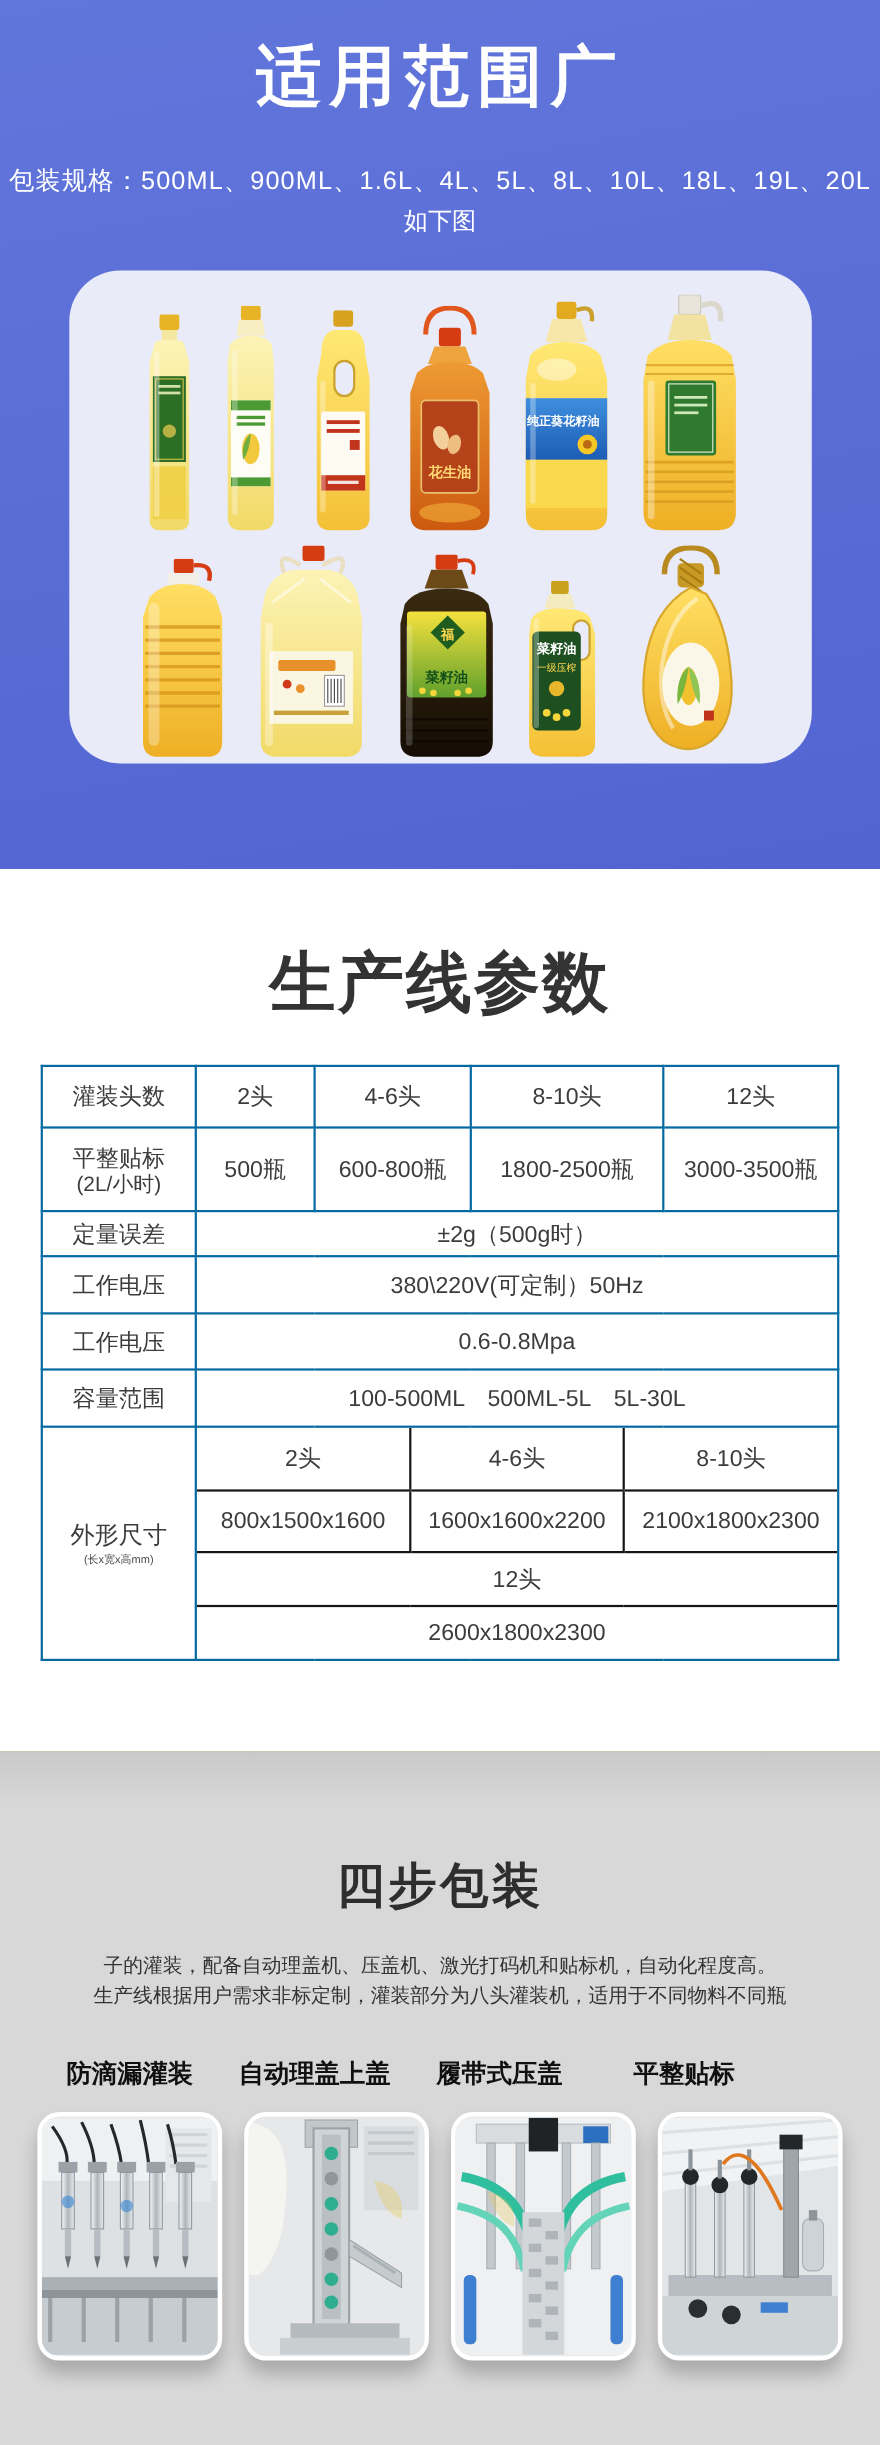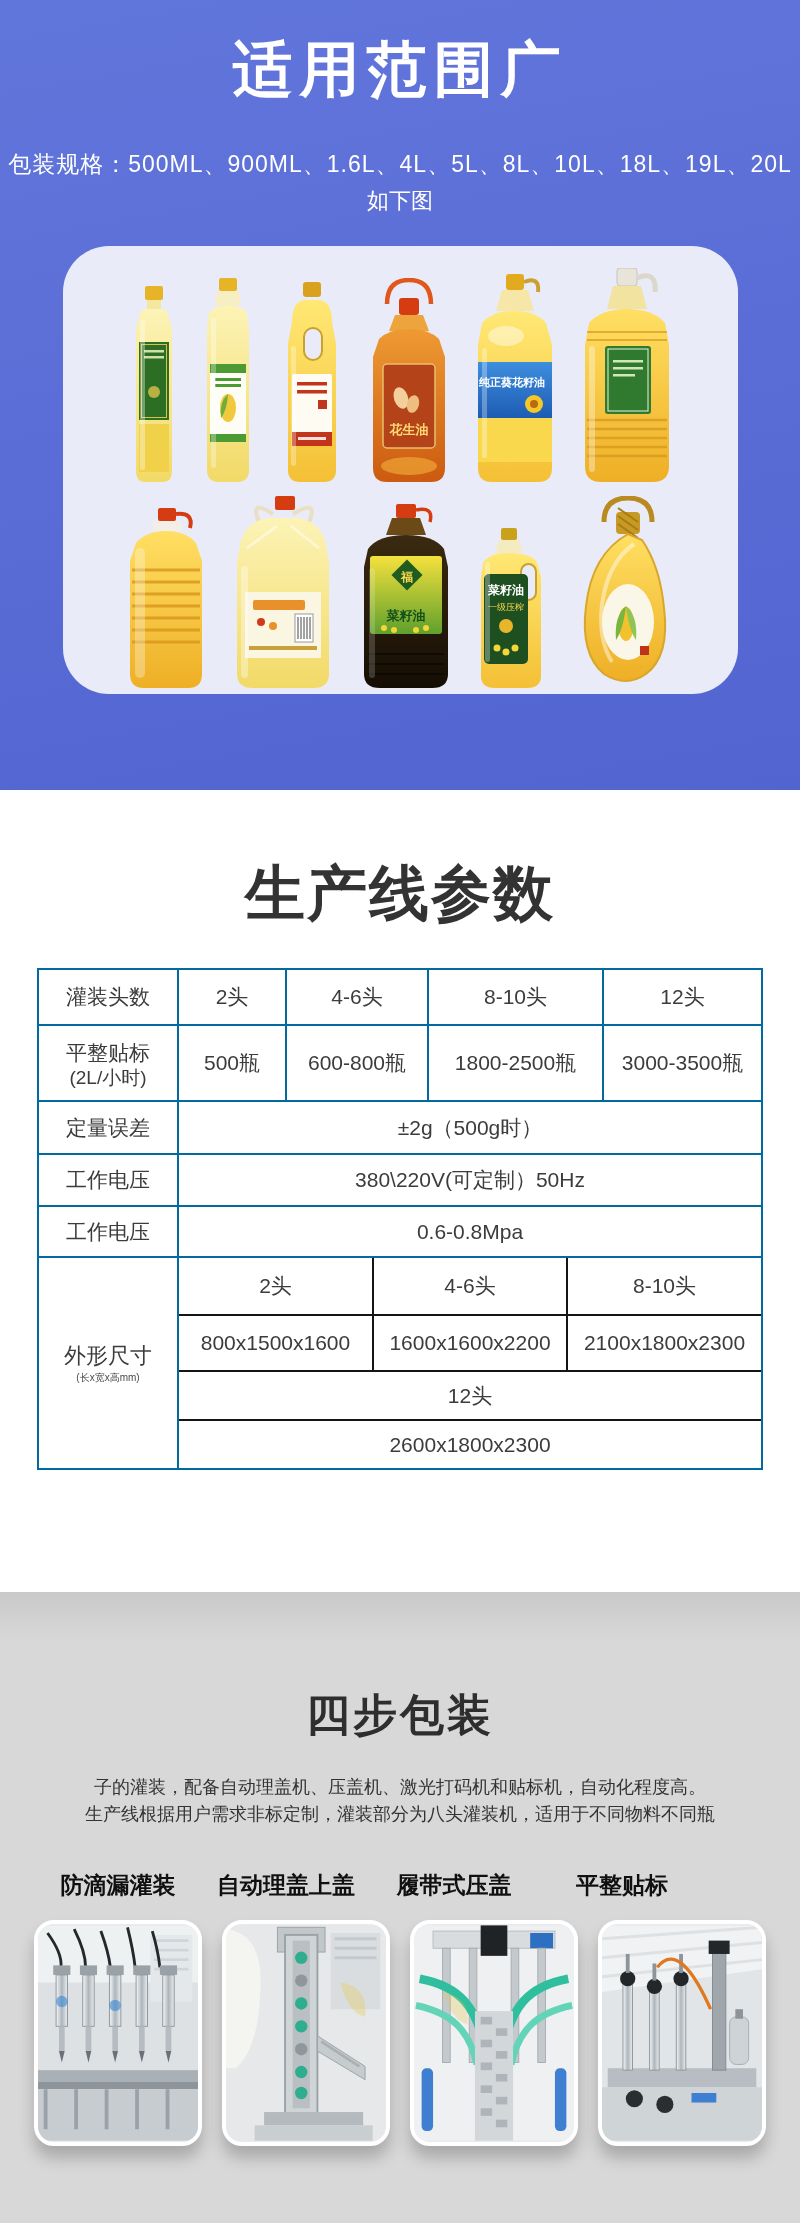--- a/index.html
+++ b/index.html
@@ -17,21 +17,21 @@
   .brow1{top:26px;height:212px;gap:13px;}
   .brow2{bottom:4px;height:200px;gap:15px;}
   .brow svg{display:block;}
   
   .sec-params{height:802px;box-sizing:border-box;padding-top:70px;background:#fff;}
   .sec-title{font-size:60px;line-height:68px;font-weight:bold;color:#333;text-align:center;letter-spacing:2px;}
   .ptable{width:724px;margin:40px auto 0;border-collapse:collapse;table-layout:fixed;color:#3c3c3c;}
   .ptable td{border:2px solid #0369a1;text-align:center;vertical-align:middle;
              font-size:21px;padding:2px;overflow:hidden;}
   .ptable .lab{font-size:21px;}
-  .r1{height:56px;} .r2{height:76px;} .r3{height:53px;} .r4{height:52px;}
+  .r1{height:56px;} .r2{height:76px;} .r3{height:41px;} .r4{height:52px;}
   .r5{height:51px;} .r6{height:52px;}
   .lab2{font-size:19px;line-height:21px;}
   .dim-lab-main{font-size:22px;}
   .dim-lab-sub{font-size:10px;color:#4a4a4a;margin-top:0;}
   .dimcell{padding:0 !important;}
   .dtable{width:100%;height:210px;border-collapse:collapse;table-layout:fixed;}
   .dtable td{border:0;text-align:center;vertical-align:middle;font-size:21px;}
   .dA{height:57px;} .dB{height:56px;} .dC{height:49px;} .dD{height:48px;}
   .dA td,.dB td,.dC td{border-bottom:2px solid #151515;}
   .dA td + td,.dB td + td{border-left:2px solid #151515;}
@@ -278,20 +278,24 @@
         <td class="lab">定量误差</td>
         <td colspan="4">±2g（500g时）</td>
       </tr>
       <tr class="r4">
         <td class="lab">工作电压</td>
         <td colspan="4">380\220V(可定制）50Hz</td>
       </tr>
       <tr class="r5">
         <td class="lab">工作电压</td>
         <td colspan="4">0.6-0.8Mpa</td>
+      </tr>
+      <tr class="r6">
+        <td class="lab">容量范围</td>
+        <td colspan="4">100-500ML　500ML-5L　5L-30L</td>
       </tr>
       <tr>
         <td class="lab">
           <div class="dim-lab-main">外形尺寸</div>
           <div class="dim-lab-sub">(长x宽x高mm)</div>
         </td>
         <td colspan="4" class="dimcell">
           <table class="dtable">
             <tbody>
             <tr class="dA">

